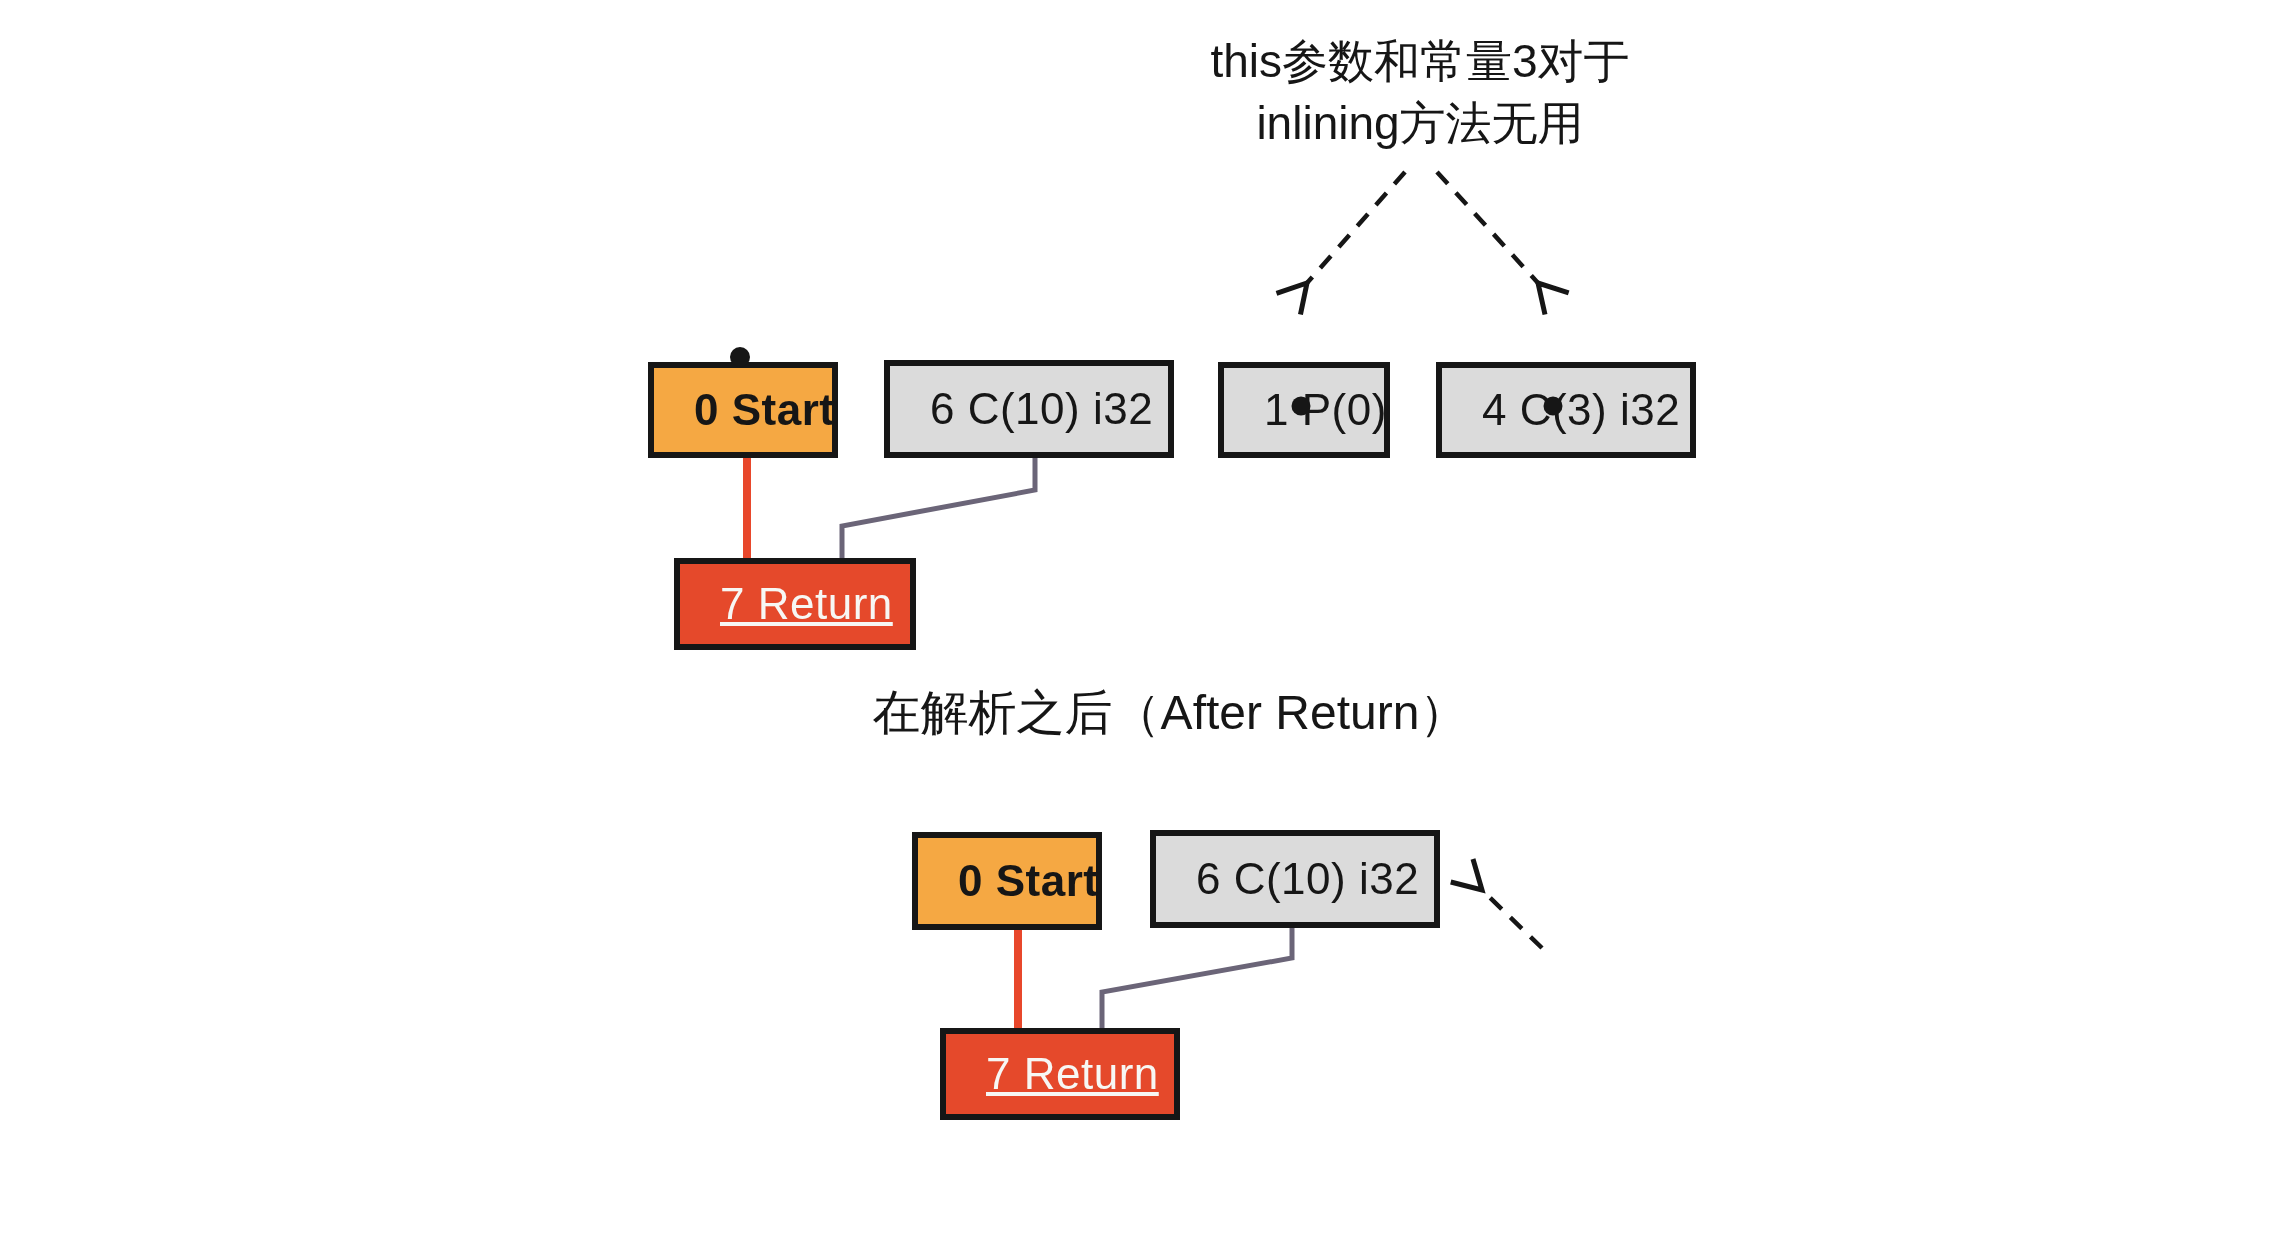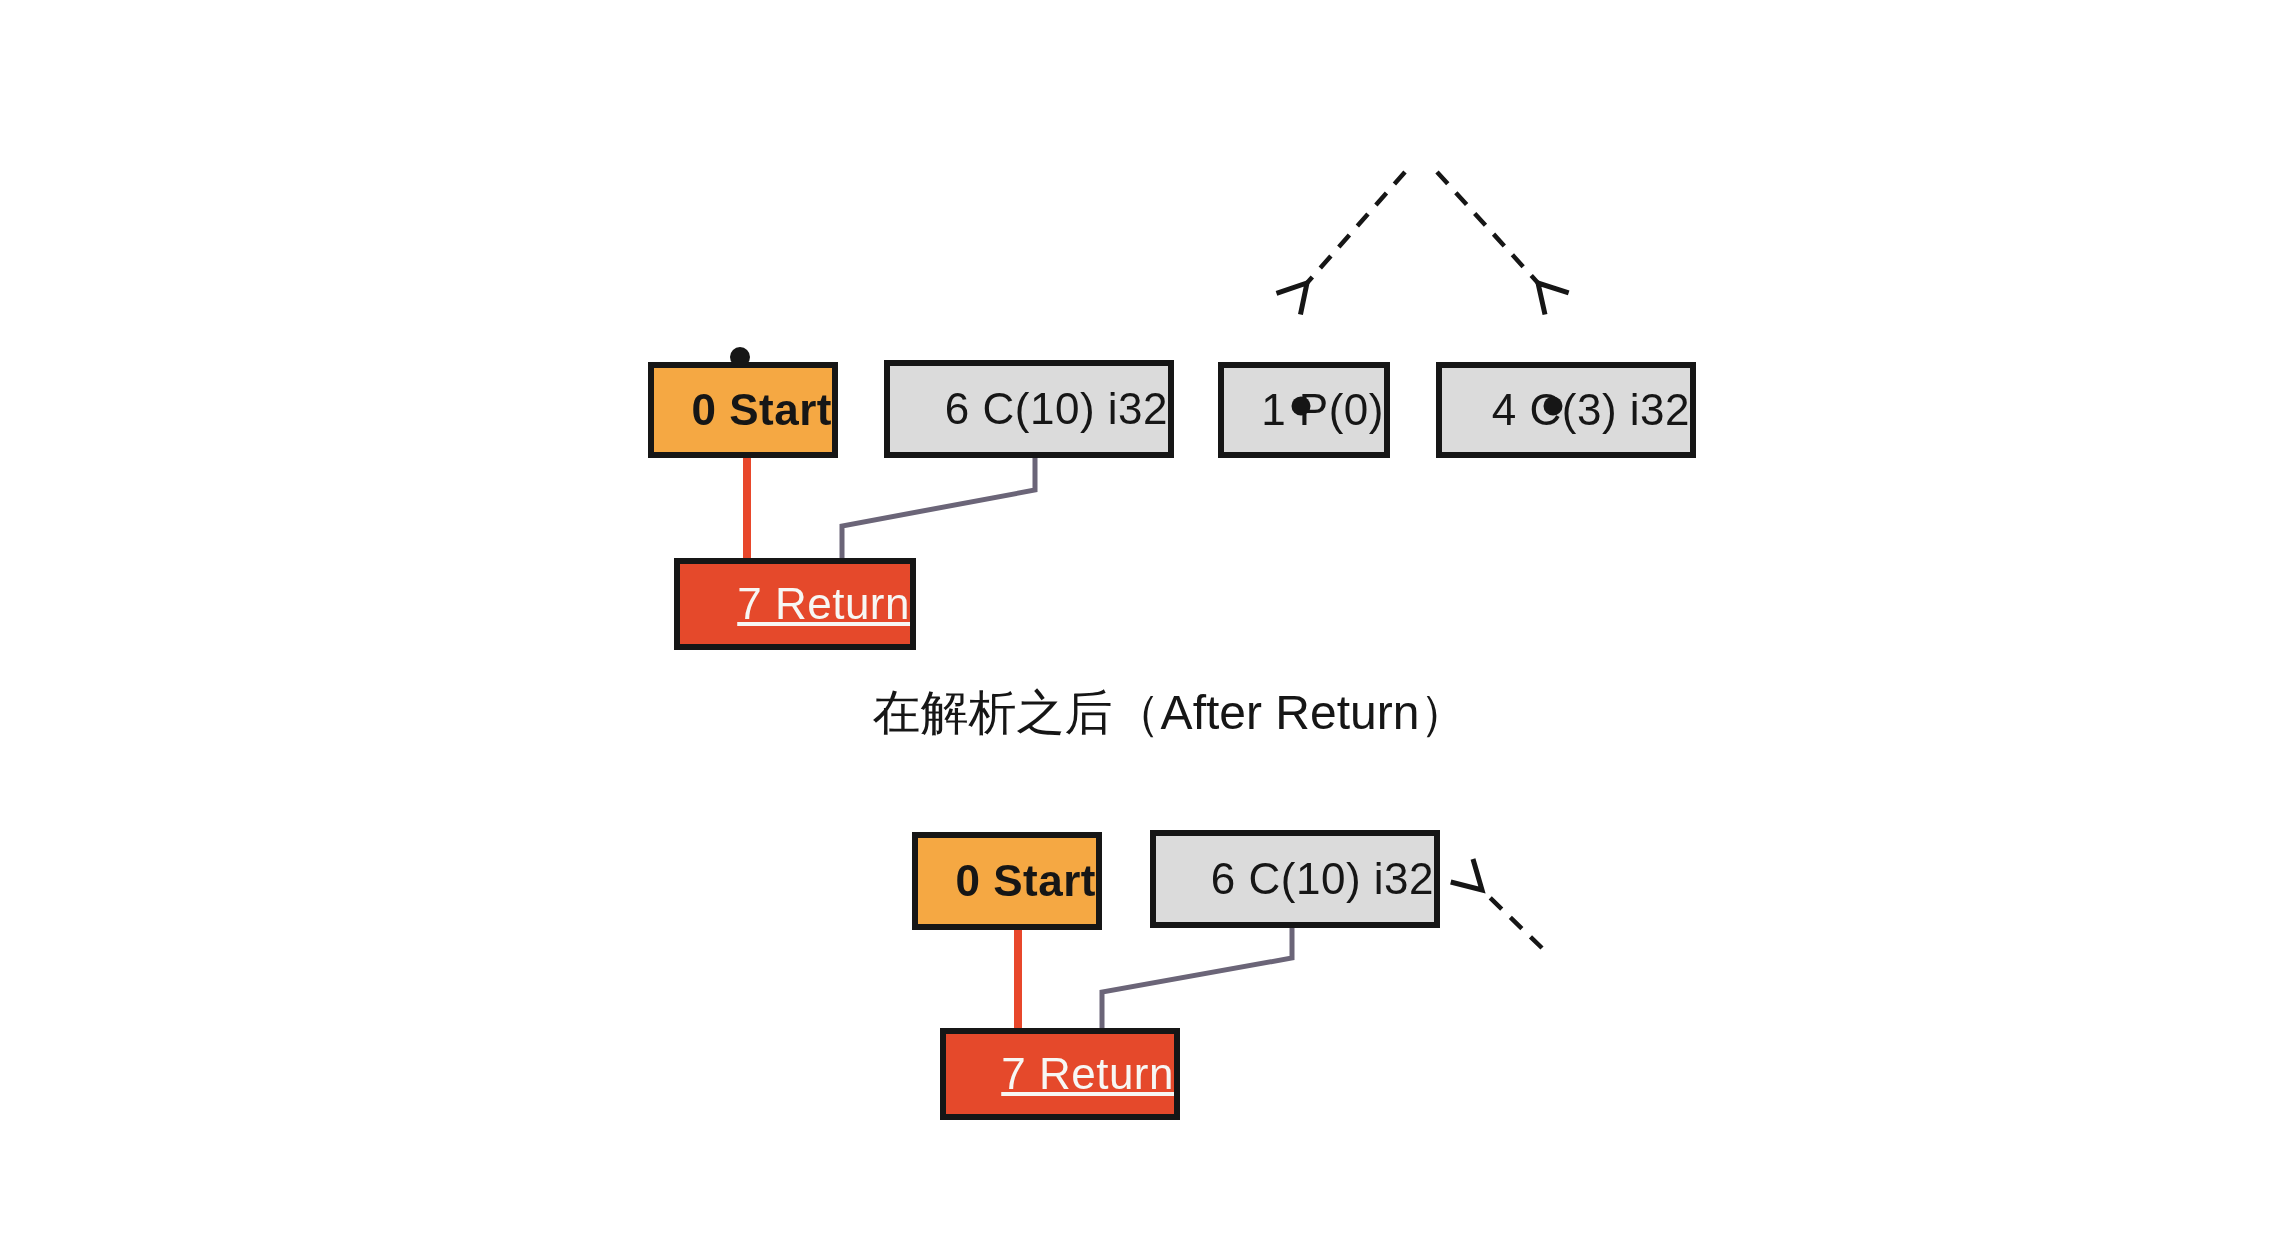--- a/index.html
+++ b/index.html
@@ -26,25 +26,26 @@
   }
   .edges-layer { z-index: 0; }
   .dots-layer  { z-index: 3; }
 
   .node {
     position: absolute;
     box-sizing: border-box;
     border: 6px solid var(--node-border, #161616);
     display: flex;
     align-items: center;
-    justify-content: flex-end;
+    justify-content: flex-start;
     z-index: 2;
     font-size: 44px;
     letter-spacing: 0.5px;
     white-space: nowrap;
+    padding-left: 40px;
   }
   .node.start  { background: var(--start-fill, #F5A843); font-weight: 700; }
   .node.const  { background: var(--const-fill, #DBDBDB); font-weight: 400; }
   .node.return { background: var(--return-fill, #E5492B); color: var(--return-text, #F7F7F4); font-weight: 400; text-decoration: underline; }
 
   .note {
     position: absolute;
     z-index: 1;
     font-size: 46px;
     line-height: 62px;
@@ -84,20 +85,24 @@
 
     <line class="edge-control" x1="747" y1="452" x2="747" y2="566"></line>
     <polyline class="edge-data" points="1035,452 1035,490 842,526 842,566"></polyline>
 
     <line class="edge-control" x1="1018" y1="922" x2="1018" y2="1036"></line>
     <polyline class="edge-data" points="1292,922 1292,958 1102,992 1102,1036"></polyline>
 
     <line class="edge-dashed" x1="1542" y1="948" x2="1482" y2="890" marker-end="url(#openArrow)"></line>
   </svg>
 
+  <div class="note top-note" style="left:1420px; top:30px;">
+    <div>this参数和常量3对于</div>
+    <div>inlining方法无用</div>
+  </div>
 
   <div class="node start" style="left:648px; top:362px; width:190px; height:96px;">
     <span>0 Start</span>
   </div>
 
   <div class="node const" style="left:884px; top:360px; width:290px; height:98px;">
     <span>6 C(10) i32</span>
   </div>
 
   <div class="node const" style="left:1218px; top:362px; width:172px; height:96px;">

